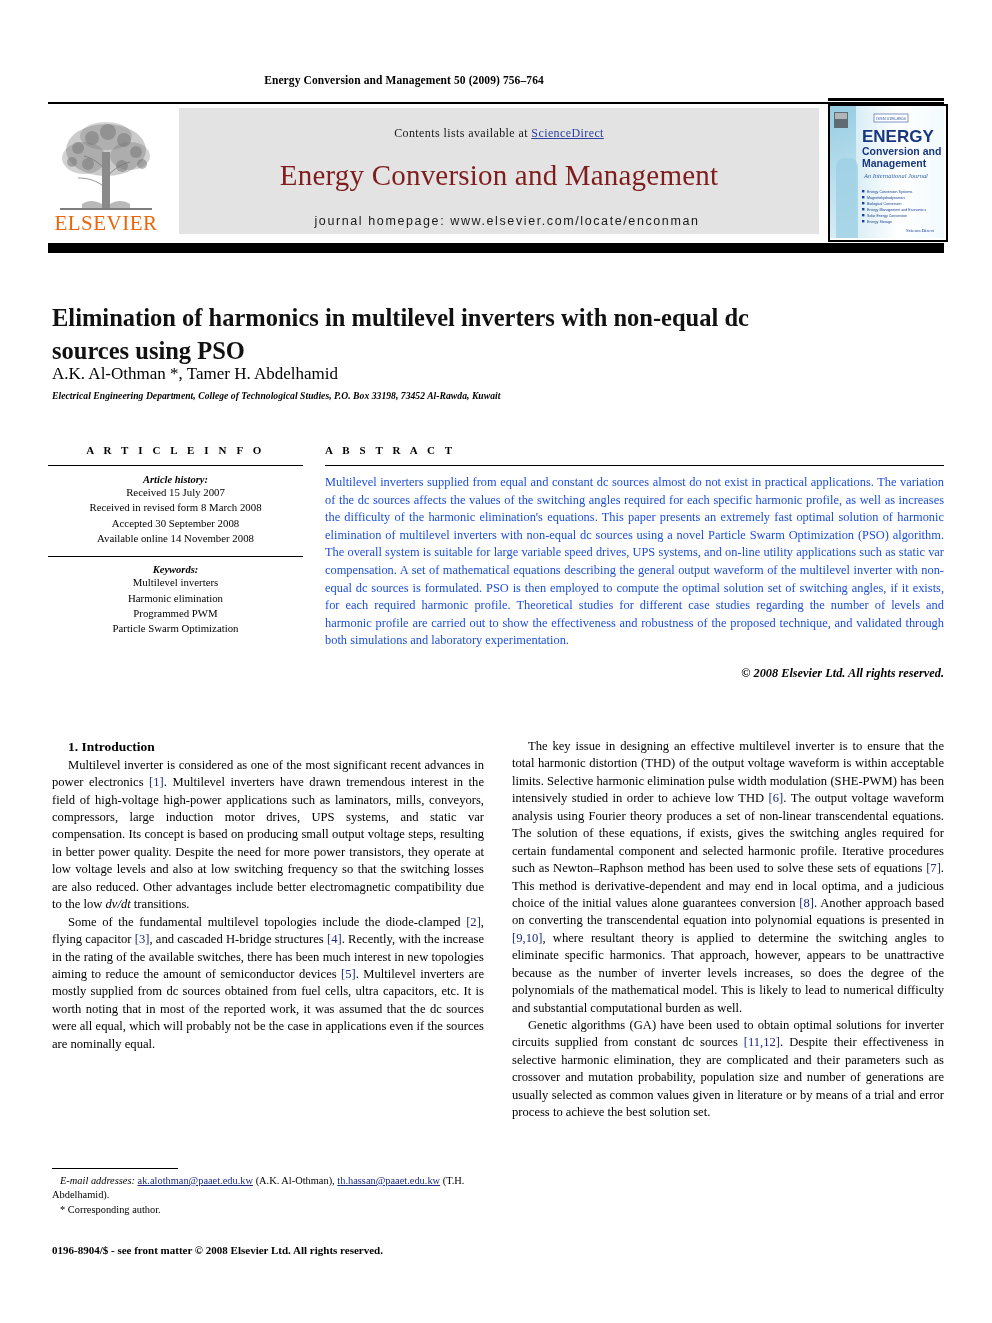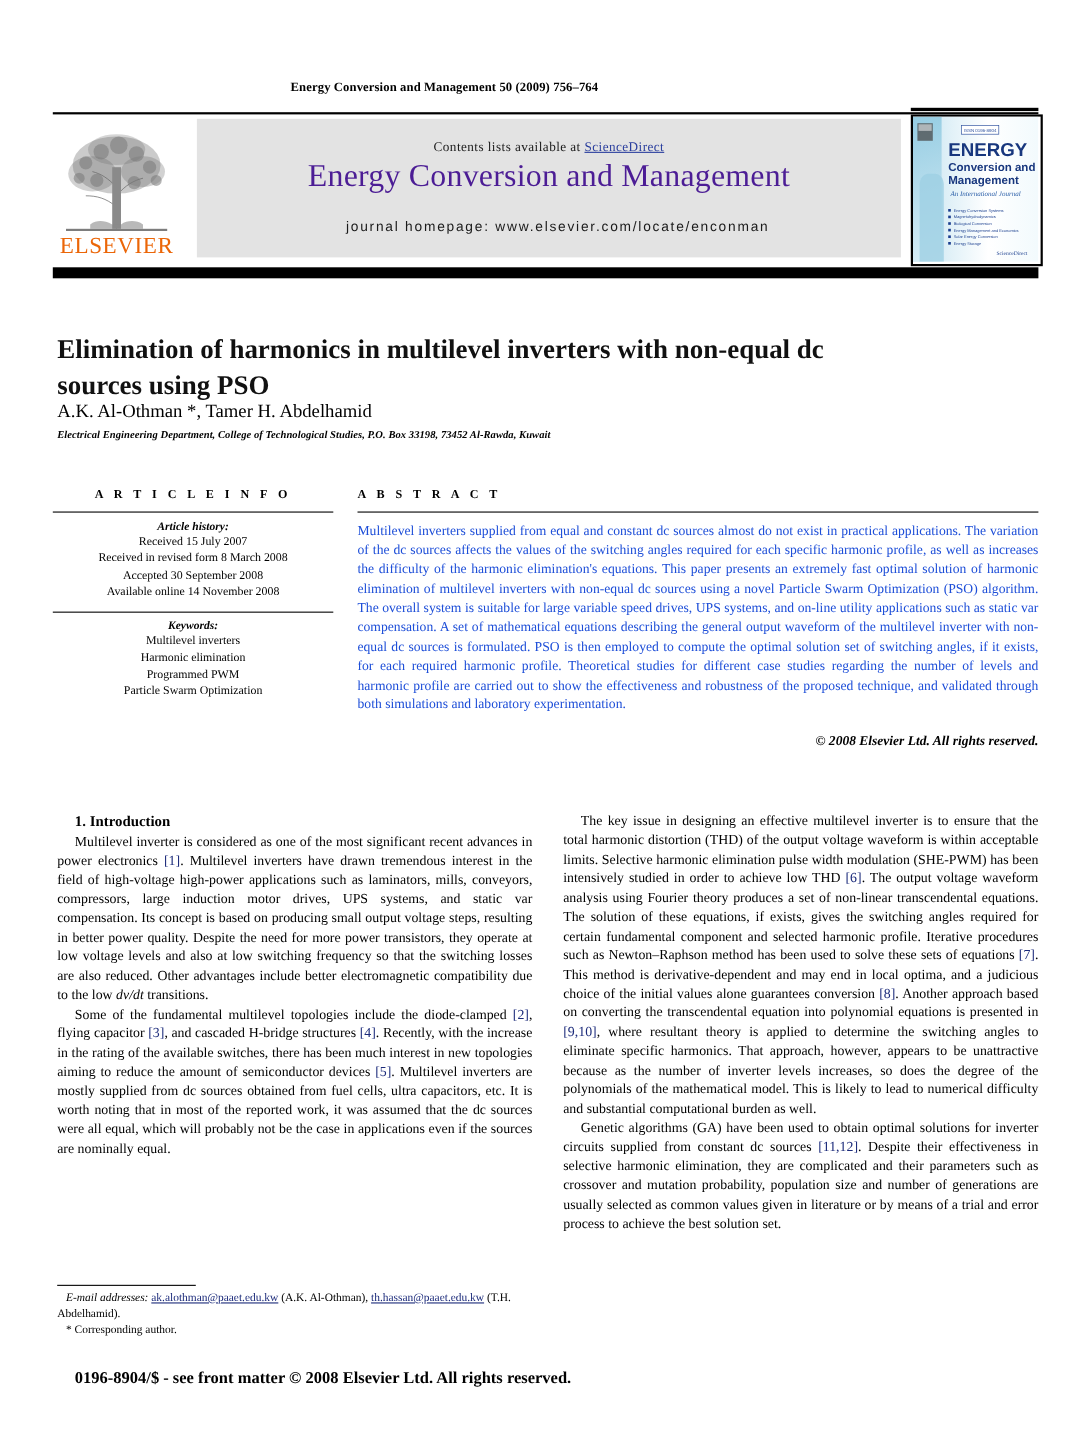--- a/index.html
+++ b/index.html
@@ -65,25 +65,25 @@
     padding-top: 18px;
     font-family: Liberation Serif, serif;
     font-size: 12px;
     letter-spacing: 0.4px;
     color: #1a1a1a;
   }
   .contents-line .sd {
     color: #2b3f9e;
   }
   .journal-title {
-    margin-top: 3px;
+    margin-top: 18px;
     font-family: "Liberation Serif", "DejaVu Serif", serif;
     font-size: 29px;
     letter-spacing: 0.2px;
-    color: #4c1d95;
+    color: #7f1d1d;
   }
   .homepage-line {
     margin-top: 22px;
     font-family: "Liberation Sans", "DejaVu Sans", sans-serif;
     font-size: 12.5px;
     letter-spacing: 1.6px;
     color: #1a1a1a;
     padding-left: 16px;
   }
   .cover-thumb {
@@ -229,24 +229,24 @@
   .footnote-rule {
     width: 126px;
     border: 0;
     border-top: 1px solid #000;
     margin: 0 0 5px 0;
   }
   .fn-line { text-indent: 8px; }
   .email-link { color: #1b2a7a; }
   .issn-block {
     position: absolute;
-    left: 68px;
+    left: 52px;
     top: 1243px;
     width: 460px;
-    font-size: 15px;
+    font-size: 11px;
     line-height: 1.45;
     font-weight: bold;
   }
 </style>
 </head>
 <body>
 
 <div class="page">
 
   <div class="running-head">Energy Conversion and Management 50 (2009) 756–764</div>

